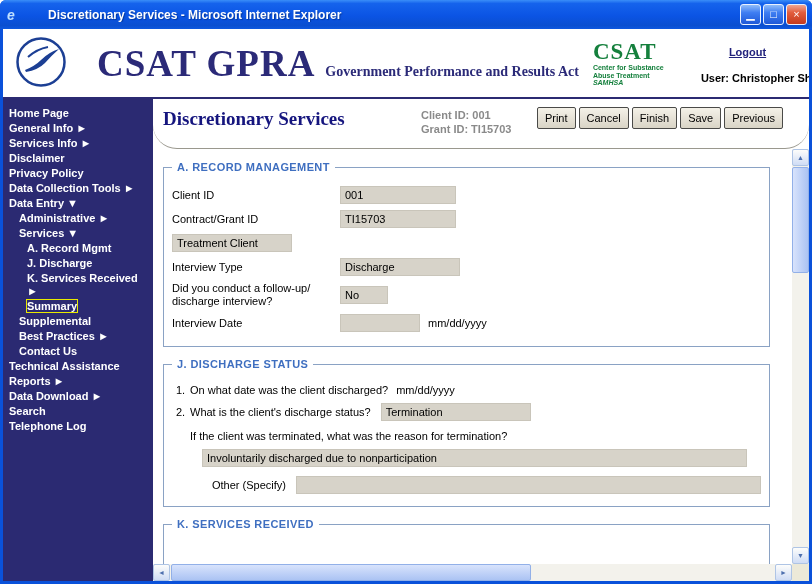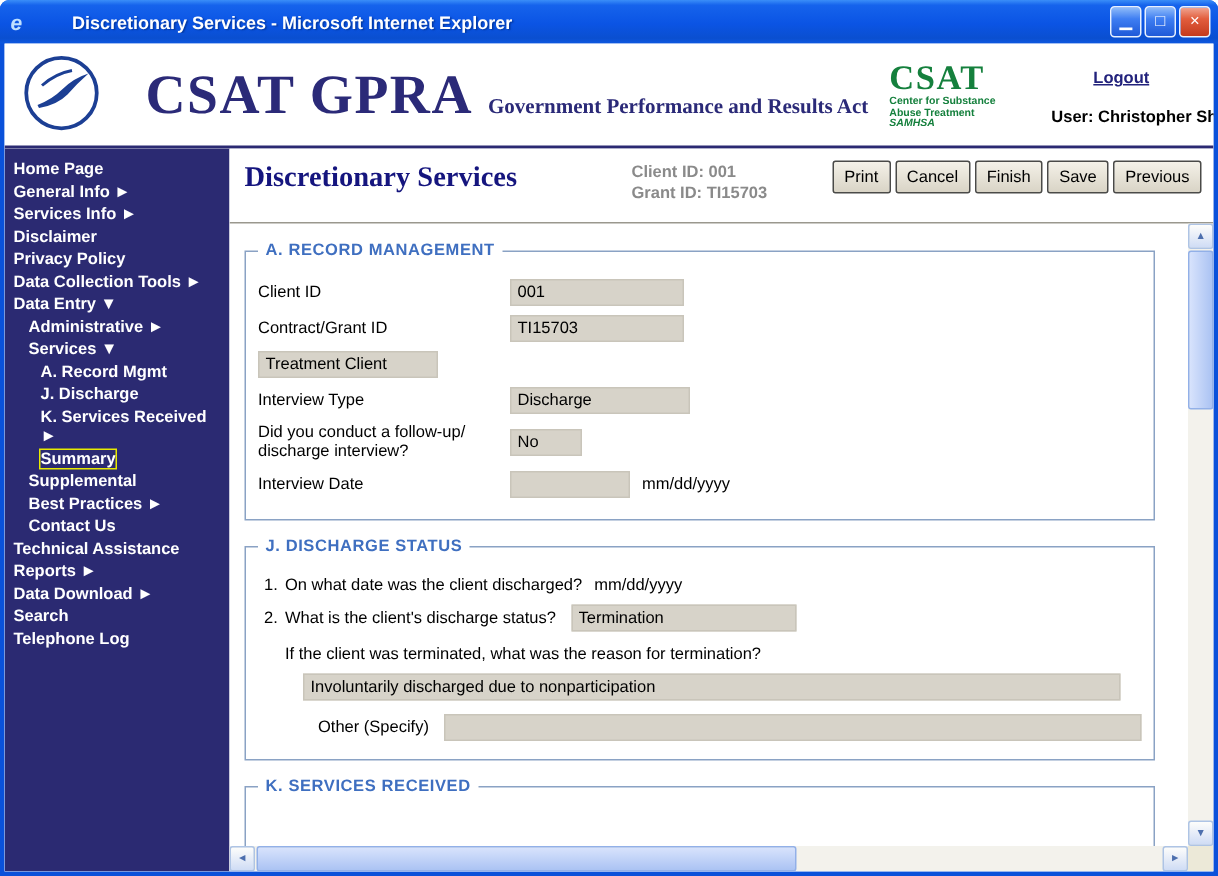--- a/index.html
+++ b/index.html
@@ -38,24 +38,24 @@
   
   .main-row { flex: 1; display: flex; overflow: hidden; }
   .sidebar { width: 150px; flex: 0 0 150px; background: #2b2a72; padding-top: 7px; color: #fff; overflow: hidden; }
   .nav-item { font-size: 11px; font-weight: bold; padding: 1px 2px 1px 6px; line-height: 13px; }
   .nav-item.ind1 { padding-left: 16px; }
   .nav-item.ind2 { padding-left: 24px; }
   .nav-item .lbl { color: #fff; }
   .nav-item .lbl.selected { outline: 1px solid #e8ea00; }
 
   .content { flex: 1; background: #fff; display: flex; flex-direction: column; overflow: hidden; }
-  .content-header { height: 50px; flex: 0 0 50px; position: relative; border-bottom: 1px solid #9a988e; }
+  .content-header { height: 50px; flex: 0 0 50px; position: relative; border-bottom: 1px solid #9a988e; border-radius: 24px; }
   .page-title { position: absolute; left: 10px; top: 9px; font-family: "Liberation Serif", serif; font-weight: bold; font-size: 19px; color: #15157e; white-space: nowrap; }
   .ids { position: absolute; left: 268px; top: 9px; color: #8a8a8a; font-weight: bold; font-size: 11px; line-height: 14px; white-space: nowrap; }
-  .btn-row { position: absolute; right: 8px; top: 8px; display: flex; gap: 3px; padding-left: 36px; }
+  .btn-row { position: absolute; right: 26px; top: 8px; display: flex; gap: 3px; padding-left: 36px; }
   .btn { font-size: 11px; font-family: "Liberation Sans", sans-serif; padding: 2px 7px; height: 22px;
     background: linear-gradient(180deg,#f4f1e8,#d9d4c6); border: 1px solid #4a4a48; border-radius: 2px; color: #000; white-space: nowrap; }
 
   .content-body { flex: 1; position: relative; overflow: hidden; }
   .scroll-content { position: absolute; left: 0; top: 0; right: 17px; bottom: 17px; overflow: hidden; padding: 18px 22px 0 10px; }
 
   
   .fieldset { position: relative; border: 1px solid #8aa2c4; padding: 12px 8px 8px 8px; margin-bottom: 17px; }
   .legend { position: absolute; top: -7px; left: 8px; background: #fff; padding: 0 5px; font-size: 11px; font-weight: bold; color: #3f6fc0; letter-spacing: 0.4px; white-space: nowrap; }
   .field-row { display: flex; align-items: center; margin: 6px 0; font-size: 11px; }

